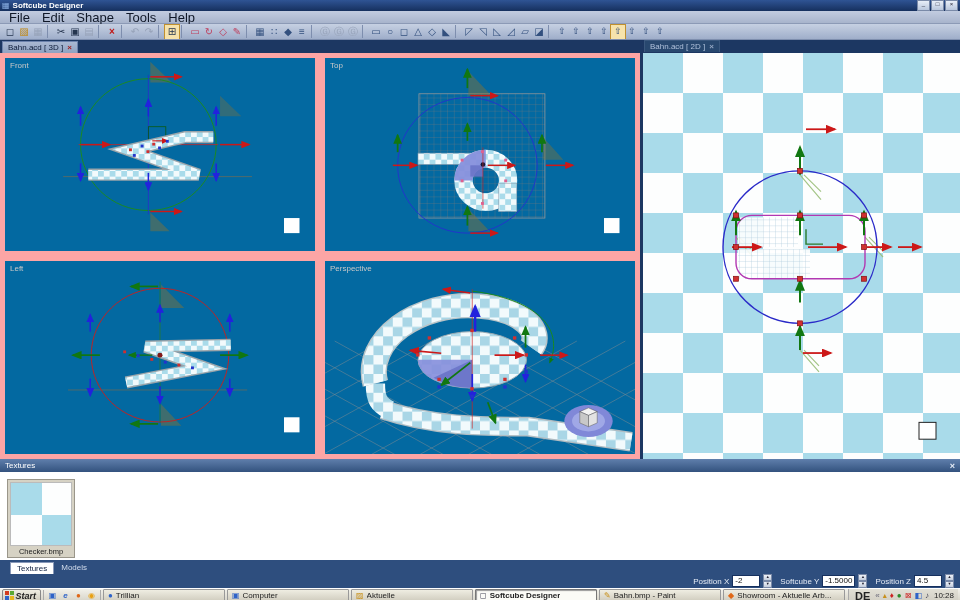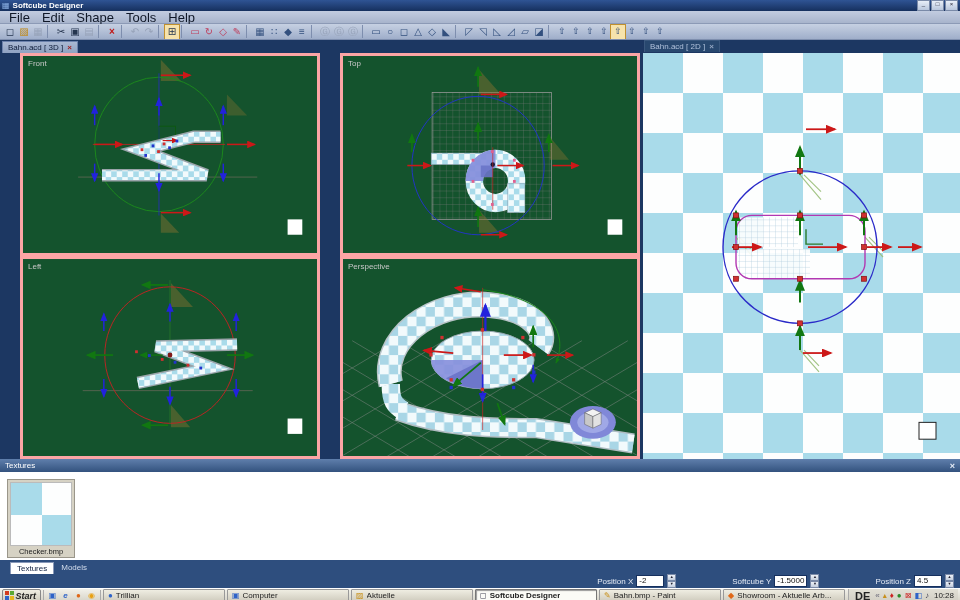--- a/index.html
+++ b/index.html
@@ -36,21 +36,21 @@
   .tabrow-right{width:317px;display:flex;}
   .doc-tab{display:flex;align-items:center;gap:4px;font-size:8px;padding:1px 5px;height:12px;box-sizing:border-box;}
   .doc-tab.active{background:linear-gradient(#A9B8D2,#8FA2C2);color:#0E1C38;border:1px solid #6C82AC;border-bottom:none;margin-left:2px;}
   .doc-tab.inactive{background:#28486F;color:#AFC0DA;border:1px solid #3A587E;border-bottom:none;margin-left:1px;}
   .tab-close{font-size:8px;font-weight:bold;line-height:1;}
   .doc-tab.active .tab-close{color:#A02020;}
   .doc-tab.inactive .tab-close{color:#93A6C2;}
   
   .main{height:406px;display:flex;flex:0 0 auto;background:#1C3762;}
   .vp-grid{width:640px;display:grid;grid-template-columns:320px 320px;grid-template-rows:203px 203px;}
-  .vp-cell{position:relative;background:#14532d;box-sizing:border-box;border:3px solid #fca5a5;margin-left:20px;}
+  .vp-cell{position:relative;background:#0369a1;box-sizing:border-box;border:5px solid #fca5a5;}
   .vp-label{position:absolute;top:3px;left:5px;font-size:8px;color:#C8C8C8;z-index:2;}
   .vp-cell svg{position:absolute;inset:0;width:100%;height:100%;}
   .main-sep{width:3px;background:#1C3762;}
   .panel2d{width:317px;position:relative;overflow:hidden;
     background-image:conic-gradient(#FDFEFE 0 90deg,#A9DBEA 0 180deg,#FDFEFE 0 270deg,#A9DBEA 0);
     background-size:80px 80px;}
   .panel2d svg{position:absolute;inset:0;width:100%;height:100%;}
   
   .tex-header{height:13px;background:linear-gradient(#5F7FAC,#33527E);color:#fff;display:flex;
               align-items:center;padding:0 5px;font-size:8px;flex:0 0 auto;}
@@ -64,21 +64,21 @@
   .thumb-label{font-size:7.5px;text-align:center;color:#222;margin-top:1px;}
   
   .btabs{height:14px;background:#2E4E7E;display:flex;align-items:flex-end;padding-left:10px;gap:1px;flex:0 0 auto;}
   .btab{font-size:8px;padding:1px 6px;height:12px;box-sizing:border-box;line-height:10px;}
   .btab.active{background:#fff;color:#102040;border:1px solid #8898B8;border-bottom:none;}
   .btab.inactive{color:#D2DCEC;}
   
   .statusbar{height:14px;background:#2E4E7E;display:flex;align-items:center;justify-content:flex-end;
              padding-right:6px;gap:8px;flex:0 0 auto;}
   .sfield{display:flex;align-items:center;gap:3px;}
-  .slabel{font-size:8px;color:#E6ECF6;margin-left:48px;}
+  .slabel{font-size:8px;color:#E6ECF6;}
   .sval{background:#fff;border:1px solid #16305E;font-size:8px;color:#111;padding:0 2px;height:10px;
         line-height:10px;min-width:22px;}
   .spin{display:flex;flex-direction:column;width:9px;}
   .spin span{height:5px;background:linear-gradient(#EEF2F8,#C2CCDC);border:1px solid #7A8AA8;
              font-size:4px;line-height:4px;text-align:center;color:#223;}
   
   .taskbar{height:14px;background:linear-gradient(#F2F1EA,#D5D2C6);border-top:1px solid #fff;
            display:flex;align-items:center;gap:2px;padding:0 2px;flex:0 0 auto;box-sizing:border-box;}
   .start-btn{display:flex;align-items:center;gap:2px;background:linear-gradient(#EFEDE2,#CDC9BB);
              border:1px solid #888;border-radius:2px;padding:0 4px 0 2px;height:12px;}

